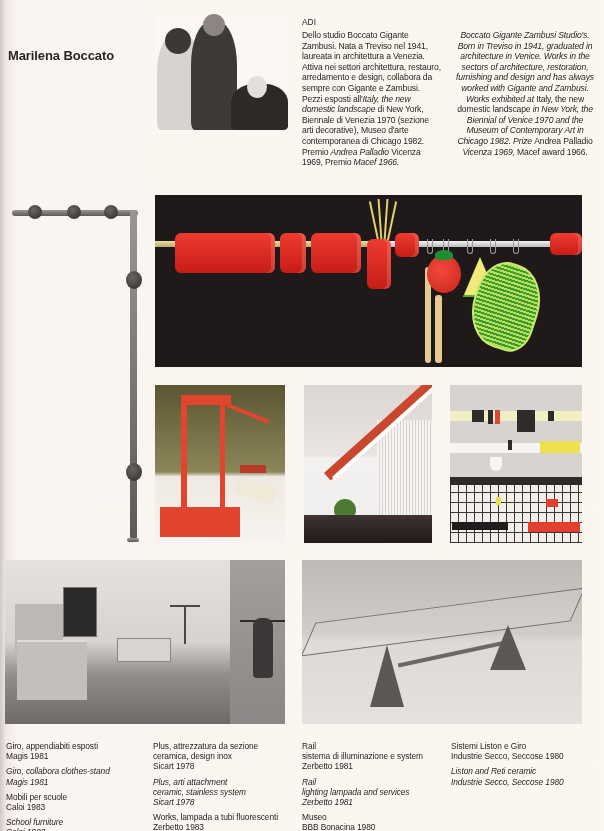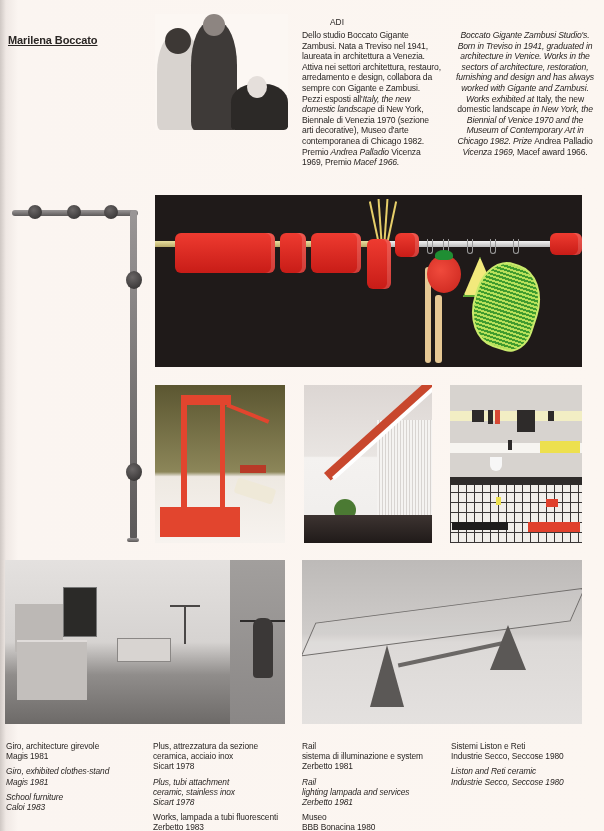--- a/index.html
+++ b/index.html
@@ -2,24 +2,24 @@
 <html><head>
 <meta charset="utf-8">
 <style>
   html, body { margin: 0; padding: 0; }
   body {
     width: 604px; height: 831px; overflow: hidden; position: relative;
     background: linear-gradient(90deg, #cfc8c4 0px, #efe8e4 6px, #fbf5f1 18px, #fcf6f1 100%);
     font-family: "Liberation Sans", sans-serif; color: #2a2624;
   }
   .abs { position: absolute; }
-  .author { left: 8px; top: 34px; font-size: 11px; font-weight: bold; letter-spacing: -0.1px; text-decoration: underline; }
+  .author { left: 8px; top: 48px; font-size: 13px; font-weight: bold; letter-spacing: -0.1px; }
   .bio { font-size: 8.6px; line-height: 10.6px; letter-spacing: -0.15px; }
   .bio i { font-style: italic; }
-  .org { left: 302px; top: 17px; font-size: 8.4px; margin-left: 28px; }
+  .org { left: 302px; top: 17px; font-size: 8.4px; }
   .bio-it { left: 302px; top: 30px; width: 140px; }
   .bio-en { left: 452px; top: 30px; width: 146px; font-style: italic; text-align: center; }
   .bio-en .up { font-style: normal; }
 
   .photo { overflow: hidden; }
   
   .portrait { left: 155px; top: 14px; width: 133px; height: 116px; background: #fcf7f3; }
   .portrait .p { position: absolute; border-radius: 40% 40% 8% 8%; }
 
   
@@ -203,42 +203,46 @@
 
 <div class="abs photo table-photo">
   <div class="glass"></div>
   <div class="strut"></div>
   <div class="leg" style="left:68px;top:85px;width:34px;height:62px;"></div>
   <div class="leg" style="left:188px;top:65px;width:36px;height:45px;"></div>
 </div>
 
 <div class="abs cap cap1">
   <div class="blk">
-      <div>Giro, architecture girevole</div>
+      <div>Giro, appendiabiti esposti</div>
       <div>Magis 1981</div>
     </div>
   <div class="blk it">
-      <div>Giro, exhibited clothes-stand</div>
+      <div>Giro, collabora clothes-stand</div>
       <div>Magis 1981</div>
+    </div>
+  <div class="blk">
+      <div>Mobili per scuole</div>
+      <div>Caloi 1983</div>
     </div>
   <div class="blk it">
       <div>School furniture</div>
       <div>Caloi 1983</div>
     </div>
 </div>
 
 <div class="abs cap cap2">
   <div class="blk">
       <div>Plus, attrezzatura da sezione</div>
-      <div>ceramica, acciaio inox</div>
+      <div>ceramica, design inox</div>
       <div>Sicart 1978</div>
     </div>
   <div class="blk it">
-      <div>Plus, tubi attachment</div>
-      <div>ceramic, stainless inox</div>
+      <div>Plus, arti attachment</div>
+      <div>ceramic, stainless system</div>
       <div>Sicart 1978</div>
     </div>
   <div class="blk">
       <div>Works, lampada a tubi fluorescenti</div>
       <div>Zerbetto 1983</div>
     </div>
 
 </div>
 
 <div class="abs cap cap3">
@@ -254,20 +258,20 @@
     </div>
   <div class="blk">
       <div>Museo</div>
       <div>BBB Bonacina 1980</div>
     </div>
 
 </div>
 
 <div class="abs cap cap4">
   <div class="blk">
-      <div>Sistemi Liston e Reti</div>
+      <div>Sistemi Liston e Giro</div>
       <div>Industrie Secco, Seccose 1980</div>
     </div>
   <div class="blk it">
       <div>Liston and Reti ceramic</div>
       <div>Industrie Secco, Seccose 1980</div>
     </div>
 </div>
 
 </body></html>

